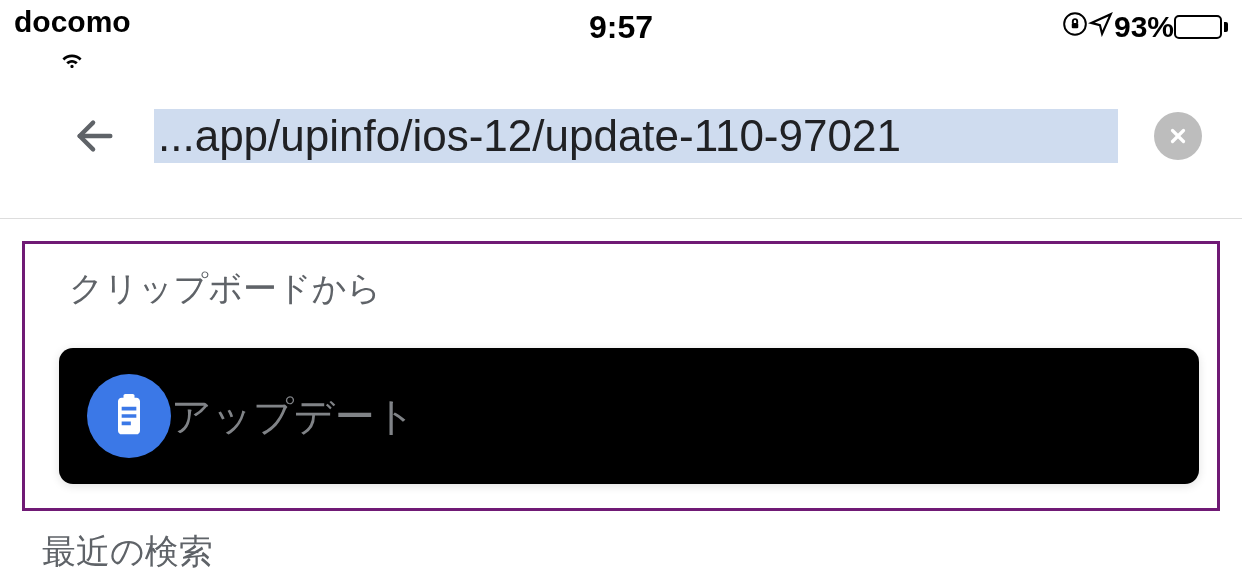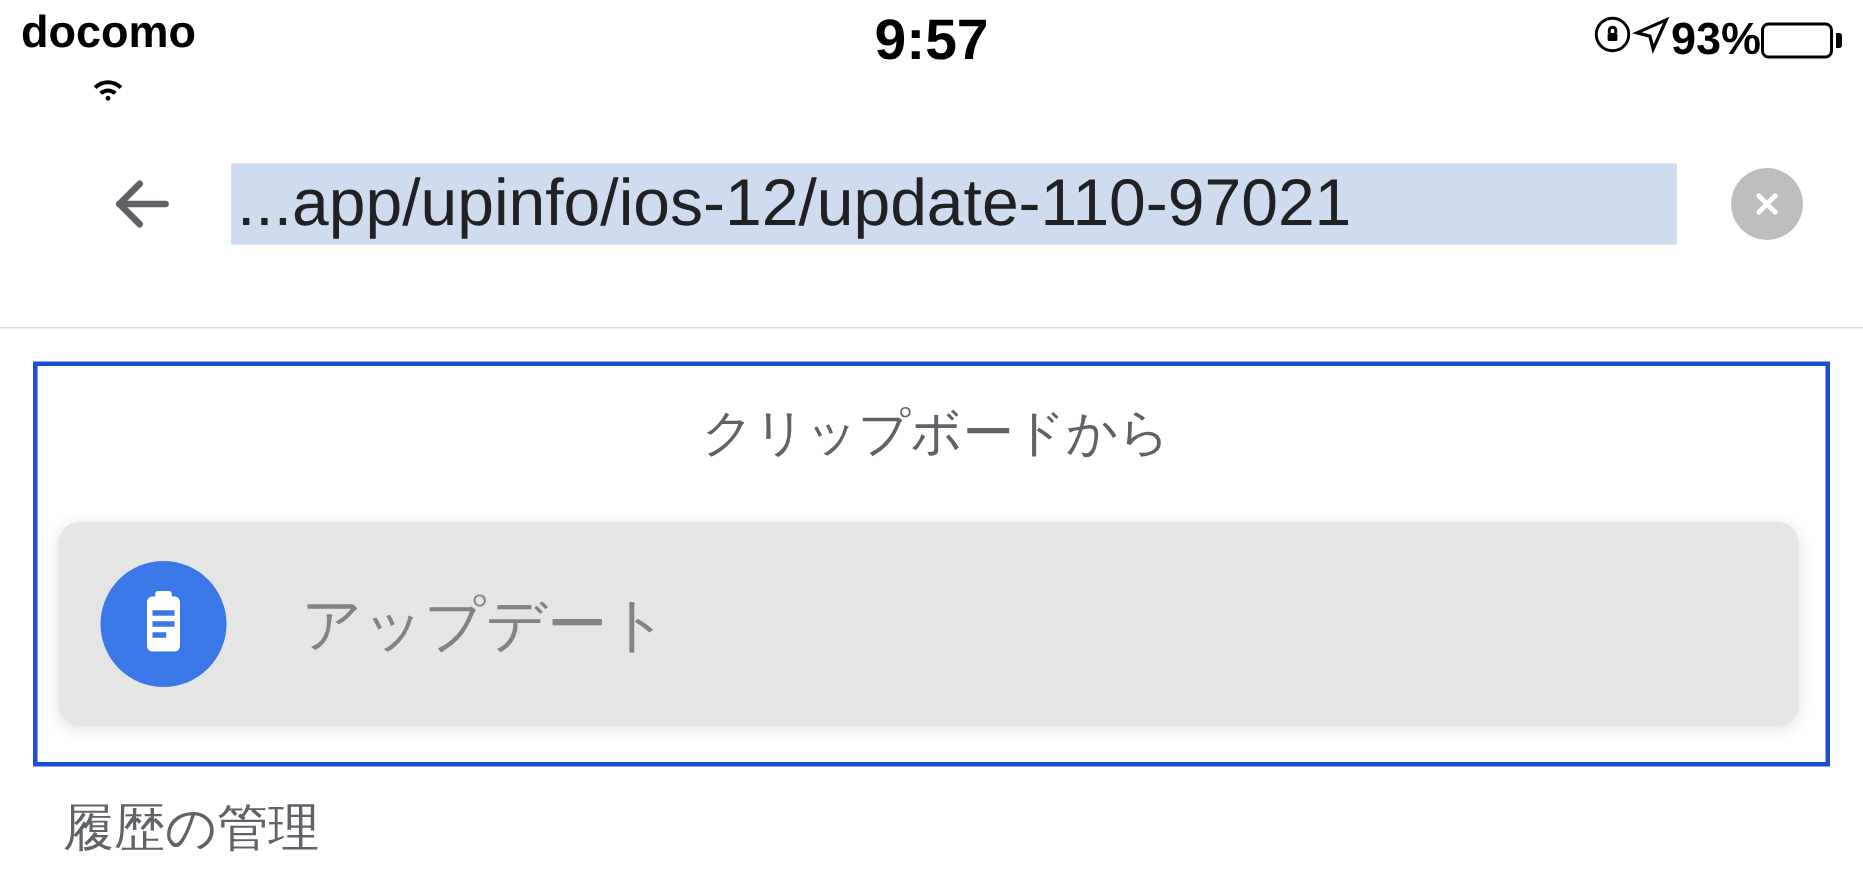--- a/index.html
+++ b/index.html
@@ -31,21 +31,21 @@
       flex-direction: column;
     }
     .status-right {
       display: flex;
       align-items: center;
     }
     .status-center {
       position: absolute;
       left: 50%;
       transform: translateX(-50%);
-      font-size: 38px;
+      font-size: 32px;
       font-weight: 600;
     }
     .signal-bars {
       display: inline-flex;
       align-items: flex-end;
       gap: 2px;
       height: 24px;
     }
     .signal-bars span {
       display: inline-block;
@@ -132,39 +132,37 @@
       display: flex;
       align-items: center;
       justify-content: center;
       flex-shrink: 0;
     }
     .clear-button svg {
       width: 22px;
       height: 22px;
     }
     .highlighted-section {
-      border: 3px solid #1d4ed8;
+      border: 3px solid #701a75;
       margin: 22px 22px 0 22px;
-      padding: 22px 18px 24px 14px;
-      text-align: center;
+      padding: 22px 18px 24px 34px;
     }
     .clipboard-label {
       font-size: 34px;
       color: #5f6368;
       margin-bottom: 36px;
       margin-left: 10px;
     }
     .clipboard-card {
-      background: #e5e5e5;
+      background: #000000;
       border-radius: 14px;
       box-shadow: 0 2px 10px rgba(0,0,0,0.12);
       display: flex;
       align-items: center;
       padding: 26px 28px;
-      gap: 50px;
     }
     .clipboard-icon {
       width: 84px;
       height: 84px;
       border-radius: 50%;
       background: #3b78e7;
       display: flex;
       align-items: center;
       justify-content: center;
       flex-shrink: 0;
@@ -256,14 +254,14 @@
       <svg viewBox="0 0 24 24" fill="#fff">
           <path d="M16 2H8C6.9 2 6 2.9 6 4v16c0 1.1.9 2 2 2h8c1.1 0 2-.9 2-2V4c0-1.1-.9-2-2-2zm-4-.5c.55 0 1 .45 1 1s-.45 1-1 1-1-.45-1-1 .45-1 1-1zM8 7h8v2H8V7zm0 4h8v2H8v-2zm0 4h5v2H8v-2z"></path>
           <path d="M14 0h-4c-.55 0-1 .45-1 1v2c0 .55.45 1 1 1h4c.55 0 1-.45 1-1V1c0-.55-.45-1-1-1z"></path>
         </svg>
     </div>
     <div class="clipboard-text">アップデート</div>
   </div>
 </div>
 
 <div class="bottom-row">
-  <div class="recent-label">履歴の管理</div>
+  <div class="recent-label">最近の検索</div>
 </div>
 
 </body></html>

